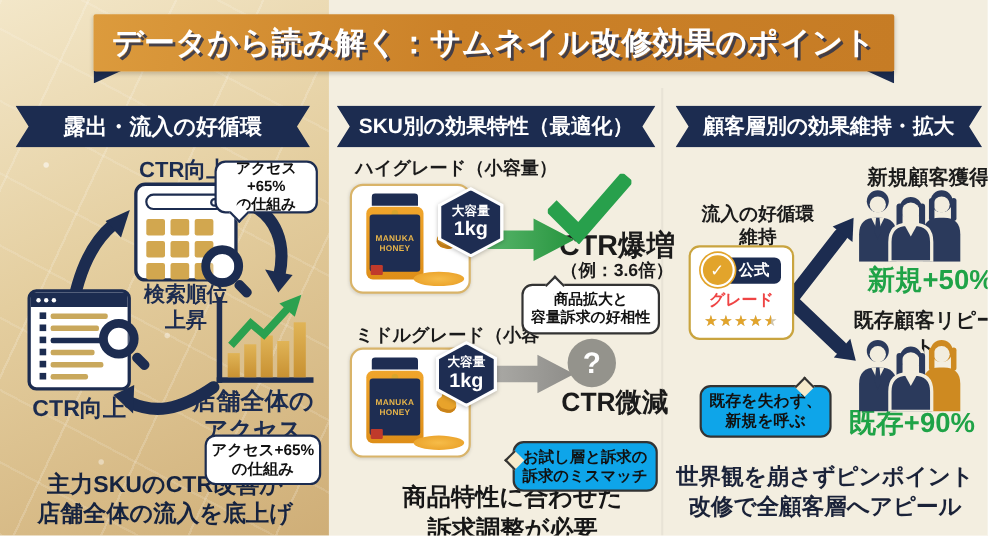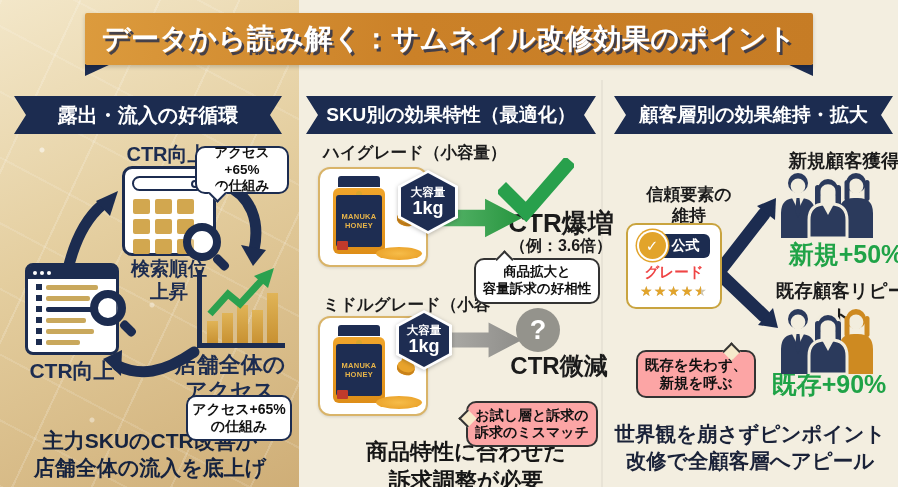--- a/index.html
+++ b/index.html
@@ -45,21 +45,21 @@
   .green-t{color:#1FA347;}
 
   
   .bubble,.info-box{position:absolute;background:#fff;border:2.5px solid var(--navy);border-radius:10px;
     font-weight:bold;line-height:1.25;display:flex;align-items:center;justify-content:center;
     text-align:center;white-space:pre-line;z-index:3;color:#111;}
   .bubble::after{content:"";position:absolute;width:11px;height:11px;background:#fff;transform:rotate(45deg);}
   .tail-b::after{bottom:-7.5px;left:14px;border-right:2.5px solid var(--navy);border-bottom:2.5px solid var(--navy);}
   .dark-b{border-color:#333;}
   .dark-b.tail-t::after{top:-7.5px;left:22px;border-left:2.5px solid #333;border-top:2.5px solid #333;}
-  .cream-b{background:#fca5a5;text-align:center;}
+  .cream-b{background:#0ea5e9;text-align:center;}
   .cream-b::after{background:#F6EACB;}
   .tail-l::after{left:-7.5px;top:9px;border-left:2.5px solid #333;border-bottom:2.5px solid #333;}
   .tail-tr::after{top:-7.5px;right:16px;border-left:2px solid #333;border-top:2px solid #333;}
 
   
   .icon-searchgrid{position:absolute;left:122px;top:166px;width:94px;height:90px;background:#fff;
     border:3px solid var(--navy);border-radius:10px;z-index:2;}
   .sg-bar{position:absolute;left:7px;top:7px;width:72px;height:15px;border:2.5px solid var(--navy);border-radius:8px;}
   .sg-glass-s{position:absolute;right:3px;top:1.5px;width:8px;height:8px;border:2px solid var(--navy);border-radius:50%;}
   .sg-grid{position:absolute;left:8px;top:30px;display:grid;grid-template-columns:repeat(3,17px);grid-auto-rows:15px;gap:5px;}
@@ -312,21 +312,21 @@
 
   <div class="bubble dark-b cream-b tail-l" style="left:466px;top:401px;width:132px;height:46px;font-size:14px;">お試し層と訴求の
 訴求のミスマッチ</div>
 
   <div class="jp ink-t" style="position:absolute;left:304px;top:438px;width:294px;font-size:22px;line-height:1.3;color:#161616;">商品特性に合わせた
 訴求調整が必要</div>
 
   <div class="col-header hdr-right">顧客層別の効果維持・拡大</div>
 
   <div class="jp ink-t" style="position:absolute;left:762px;top:148px;width:134px;font-size:18.5px;">新規顧客獲得</div>
-  <div class="jp ink-t" style="position:absolute;left:618px;top:184px;width:112px;font-size:17px;line-height:1.25;">信頼要素の
+  <div class="jp ink-t" style="position:absolute;left:618px;top:184px;width:112px;font-size:17px;line-height:1.25;">流入の好循環
 維持</div>
 
   <div class="trust-card">
     <div class="official-row">
       <div class="seal">✓</div>
       <div class="official-pill">公式</div>
     </div>
     <div class="grade">グレード</div>
     <div class="stars">
       <span>★★★★★</span>

